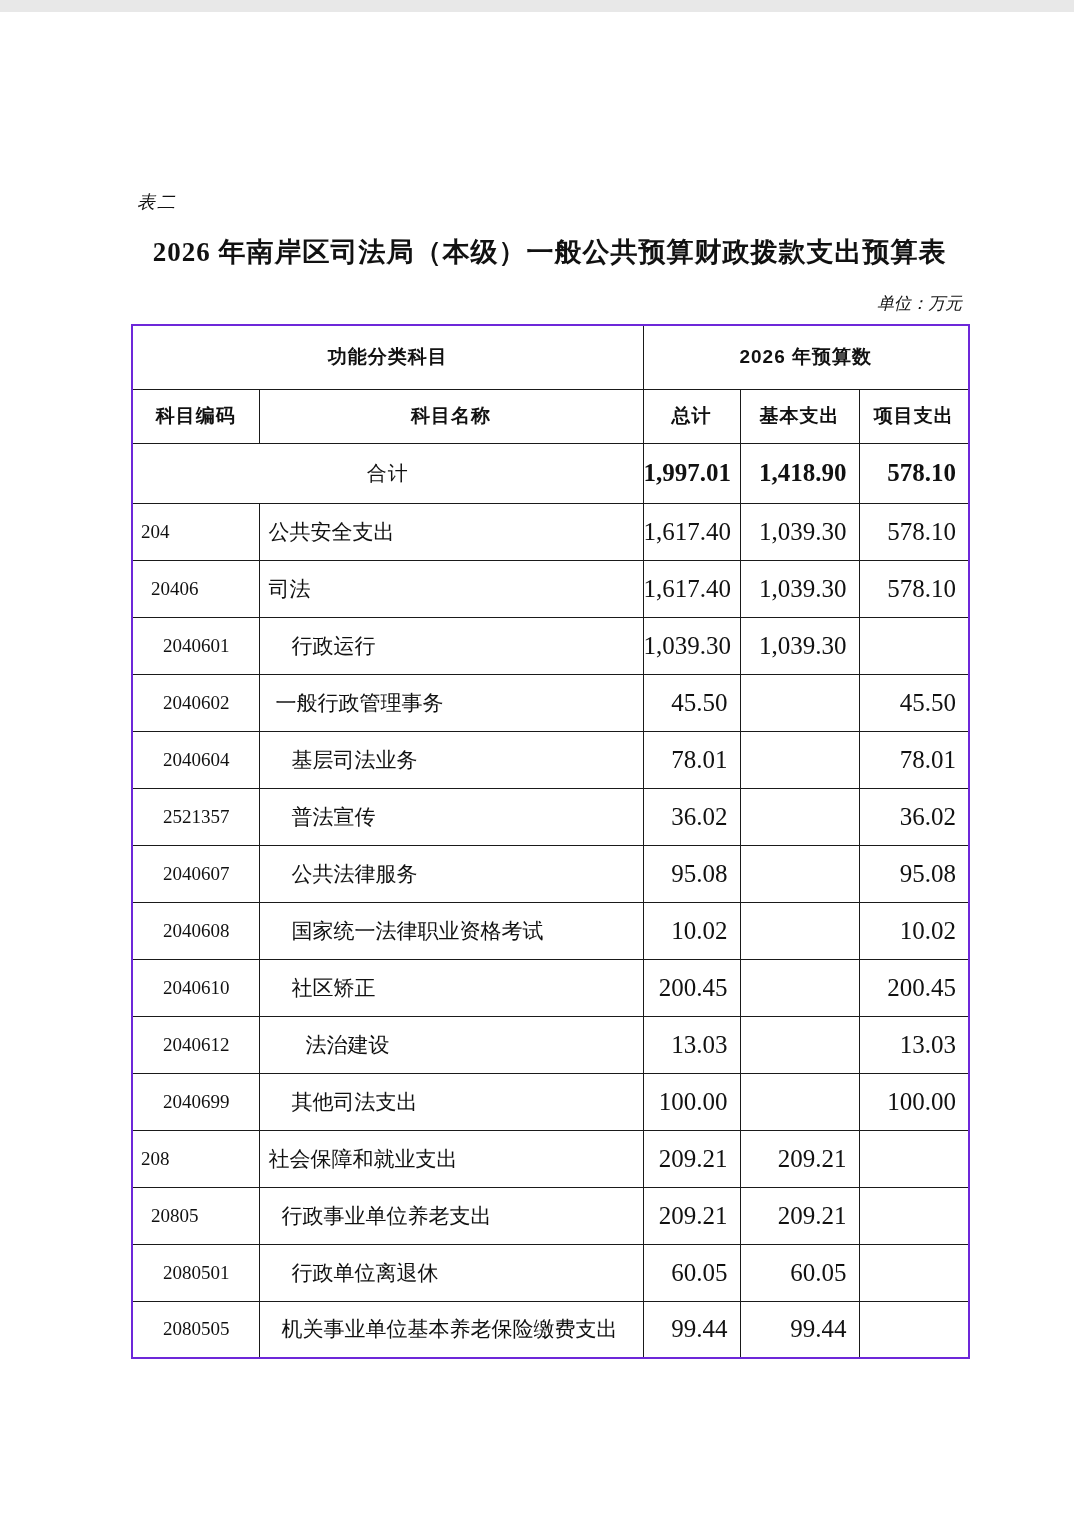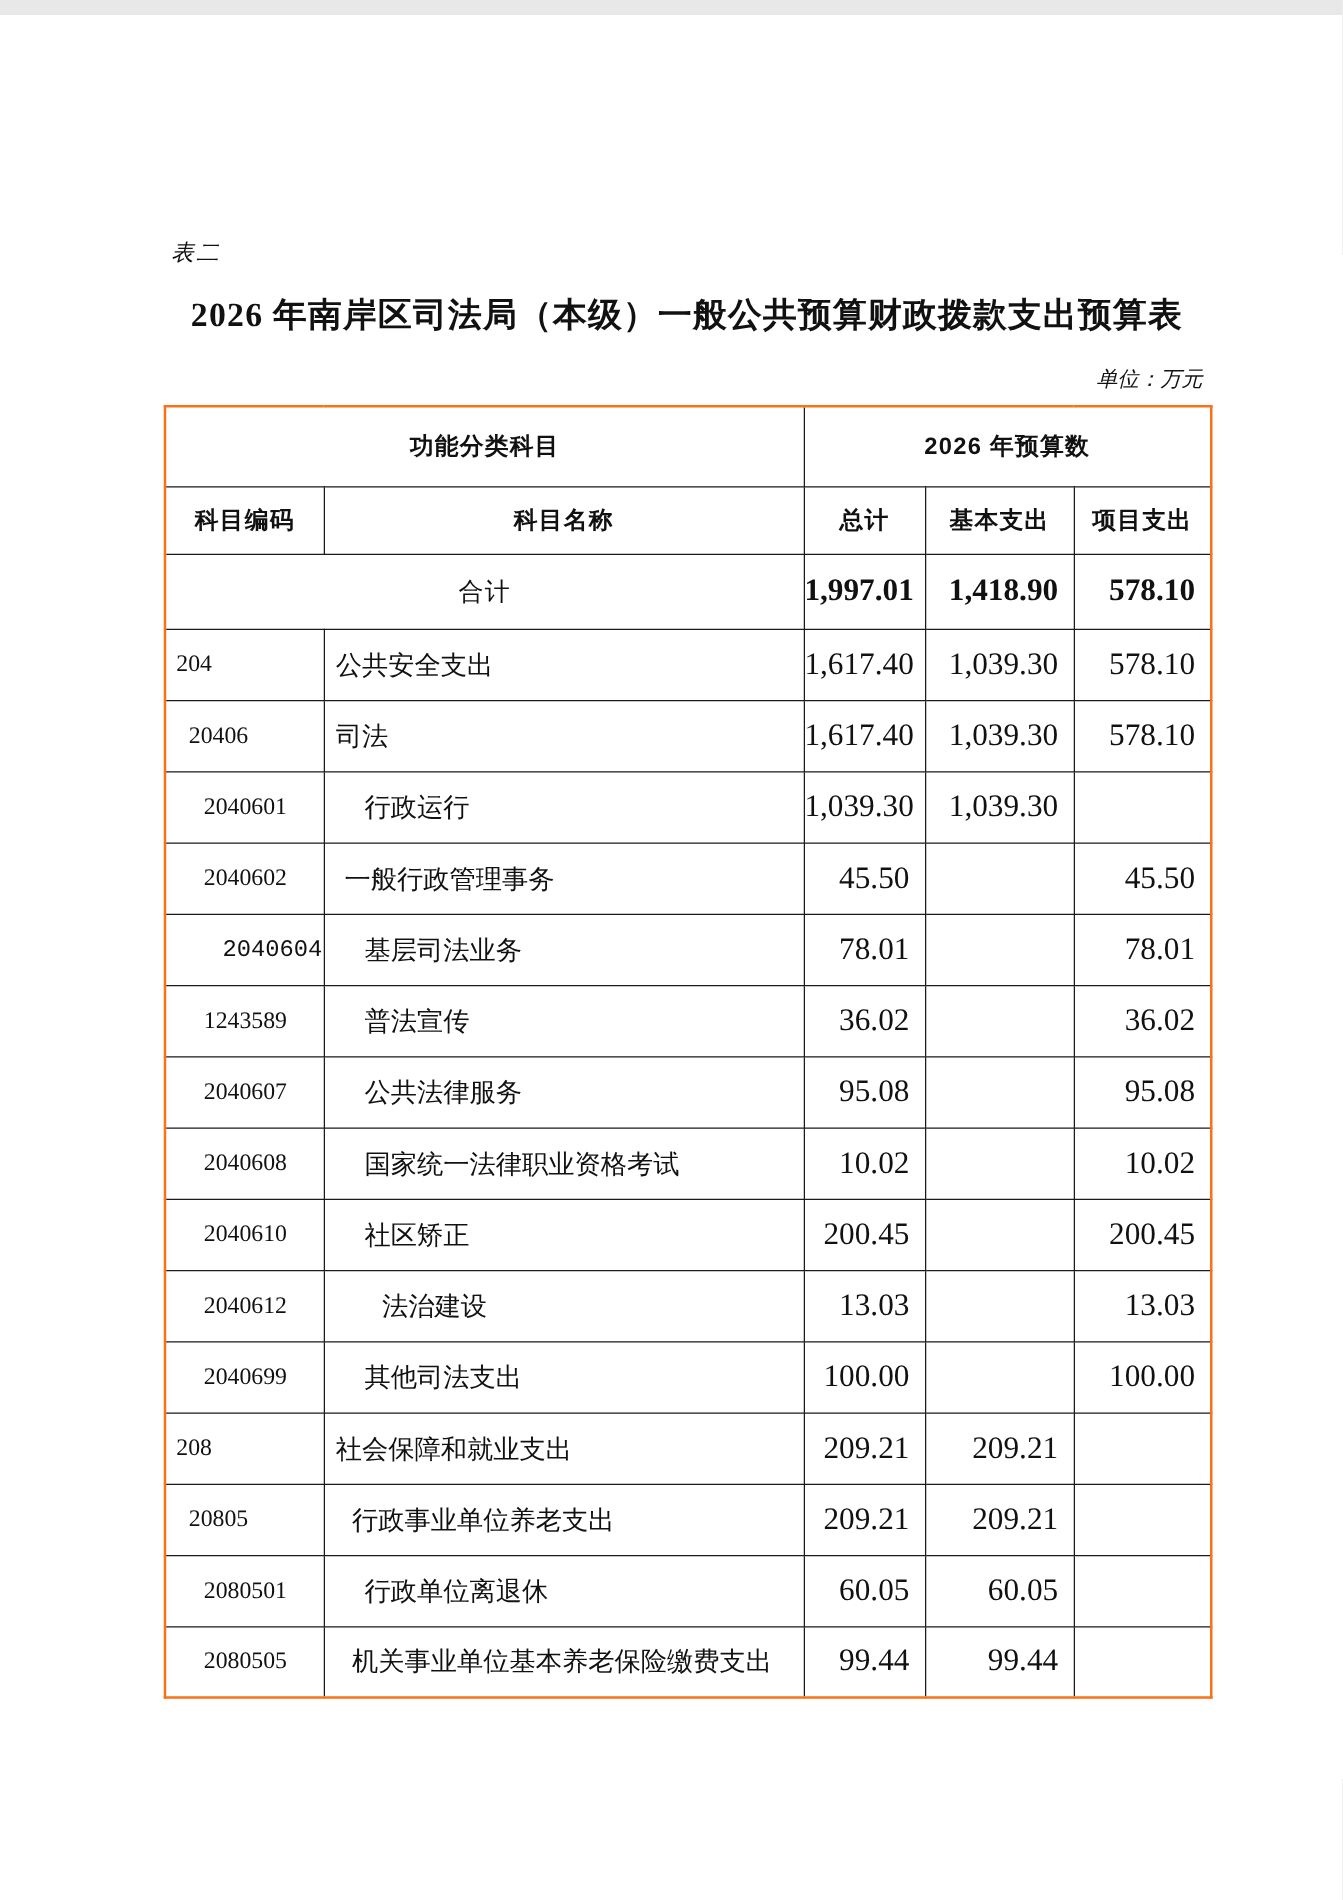--- a/index.html
+++ b/index.html
@@ -48,21 +48,21 @@
     font-style: italic;
   }
 
   table.budget {
     position: absolute;
     left: 131px;
     top: 312px;
     width: 837px;
     border-collapse: collapse;
     table-layout: fixed;
-    border: 2px solid #f97316;
+    border: 2px solid #6d28d9;
   }
   table.budget th, table.budget td {
     border: 1px solid #1a1a1a;
     vertical-align: middle;
     overflow: hidden;
     white-space: nowrap;
   }
 
   thead .group-row { height: 64px; }
   thead .sub-row   { height: 54px; }
@@ -149,28 +149,28 @@
       <td class="num"></td>
     </tr>
         <tr>
       <td class="code" style="padding-left: 30px;">2040602</td>
       <td class="name" style="padding-left: 16px;">一般行政管理事务</td>
       <td class="num">45.50</td>
       <td class="num"></td>
       <td class="num">45.50</td>
     </tr>
         <tr>
-      <td class="code" style="padding-left: 45px; font-family: Liberation Mono, monospace;">2040604</td>
+      <td class="code" style="padding-left: 30px;">2040604</td>
       <td class="name" style="padding-left: 32px;">基层司法业务</td>
       <td class="num">78.01</td>
       <td class="num"></td>
       <td class="num">78.01</td>
     </tr>
         <tr>
-      <td class="code" style="padding-left: 30px;">1243589</td>
+      <td class="code" style="padding-left: 30px;">2521357</td>
       <td class="name" style="padding-left: 32px;">普法宣传</td>
       <td class="num">36.02</td>
       <td class="num"></td>
       <td class="num">36.02</td>
     </tr>
         <tr>
       <td class="code" style="padding-left: 30px;">2040607</td>
       <td class="name" style="padding-left: 32px;">公共法律服务</td>
       <td class="num">95.08</td>
       <td class="num"></td>

